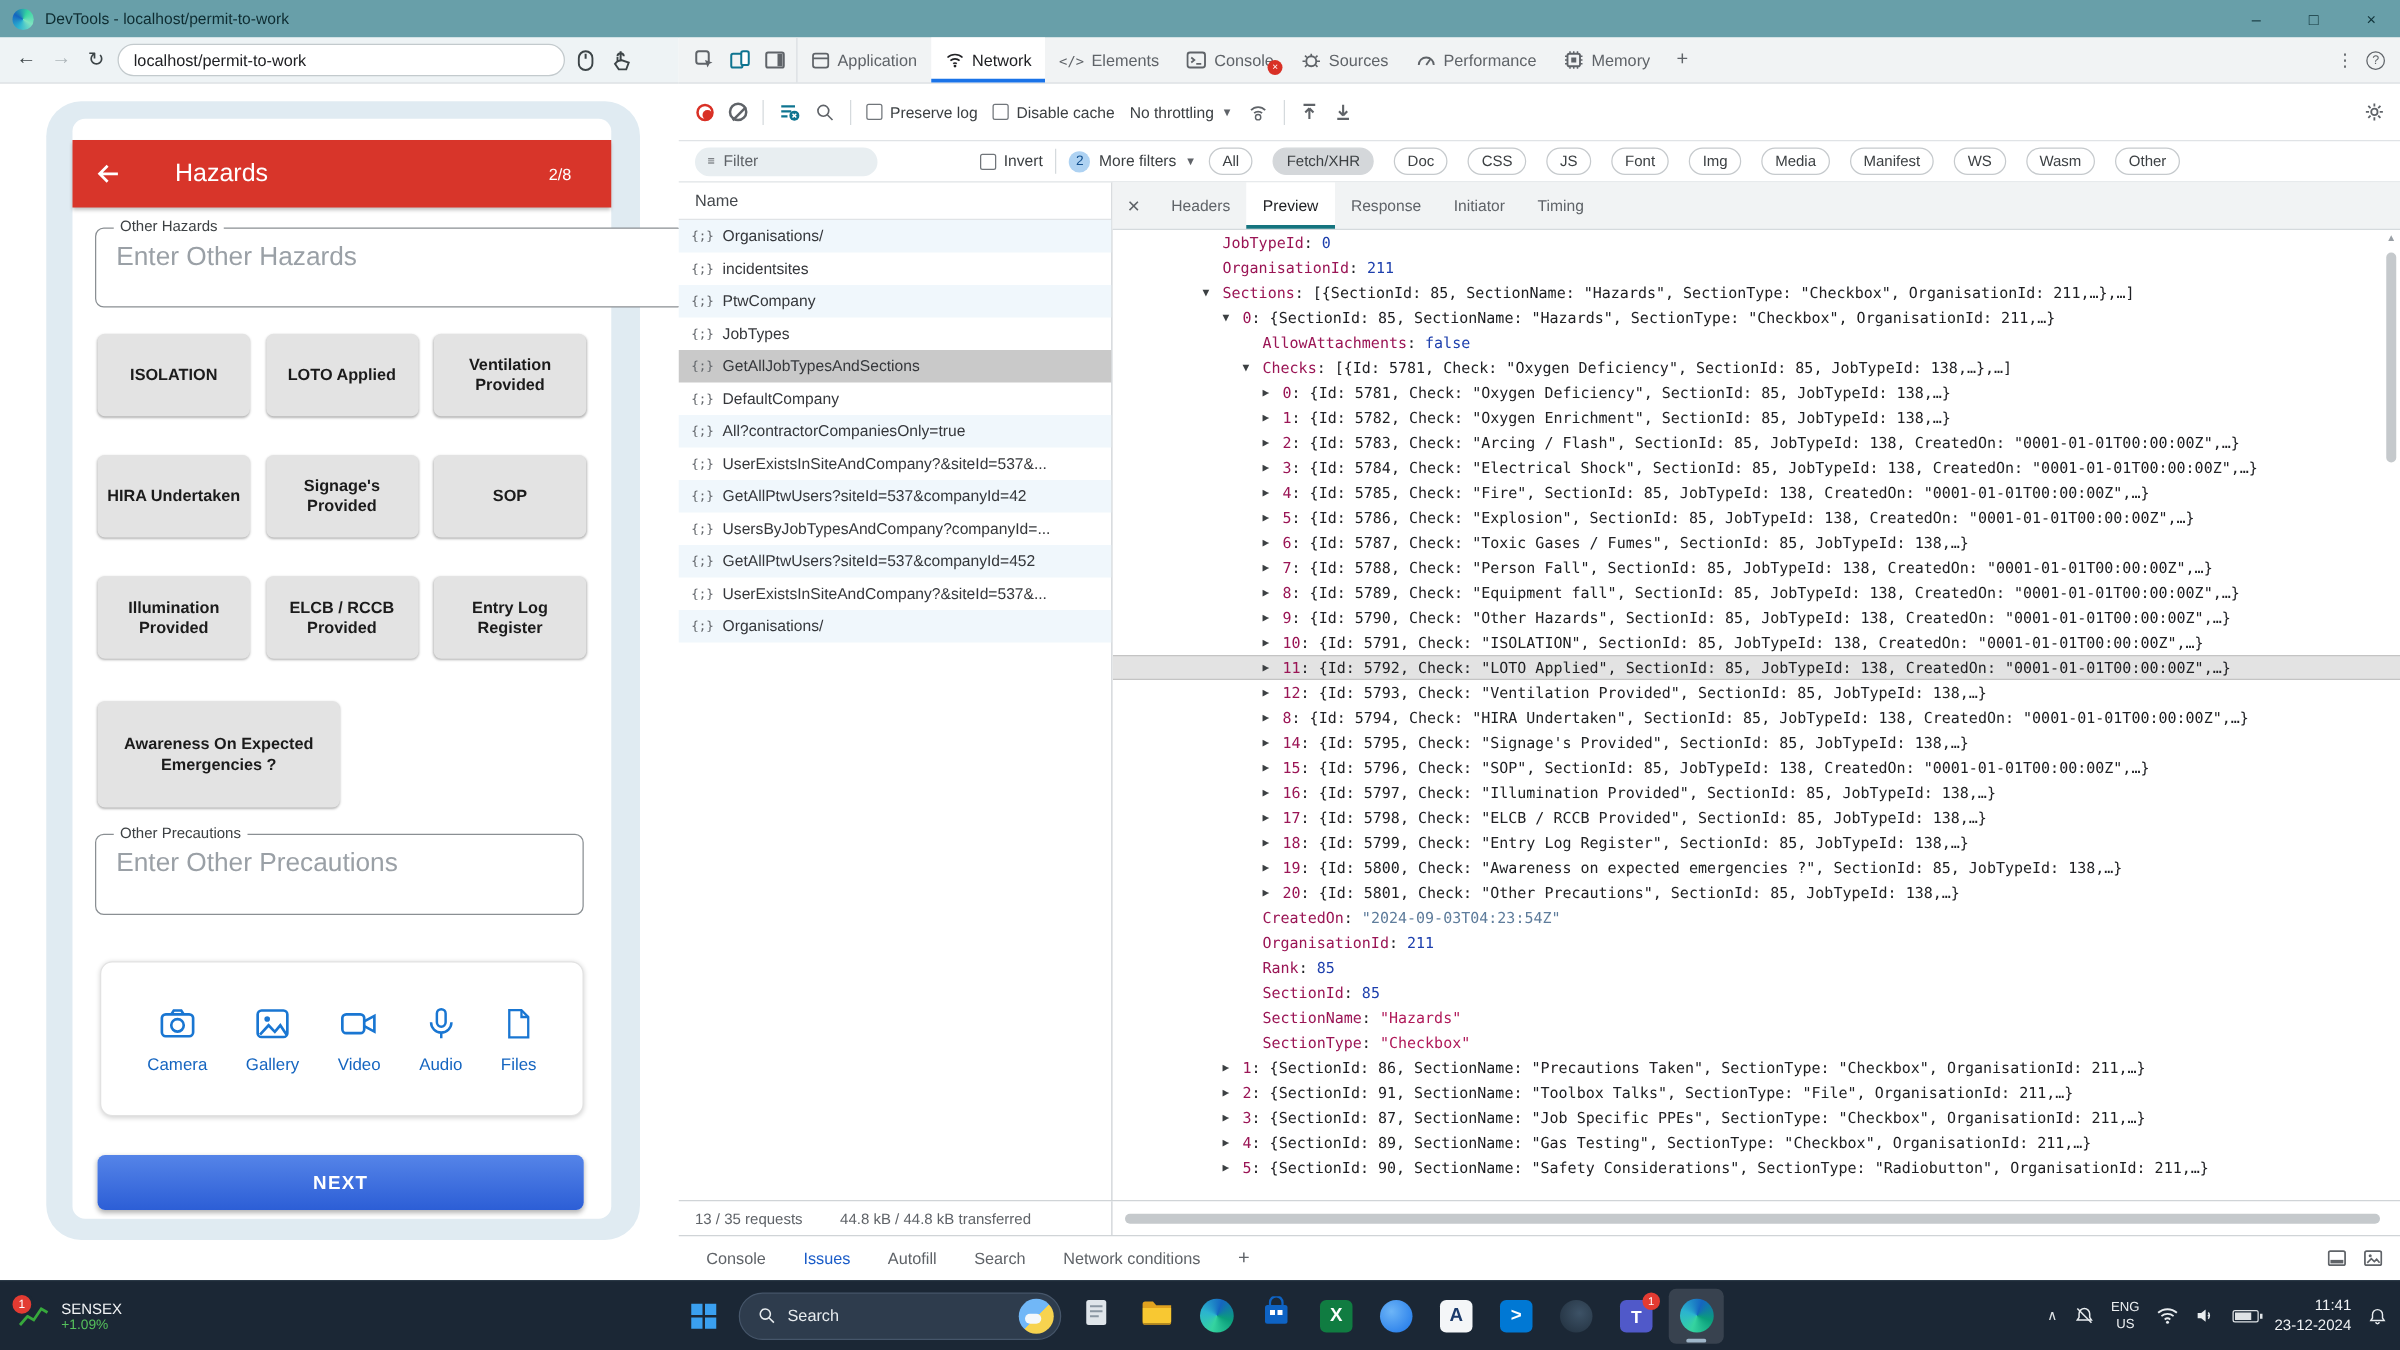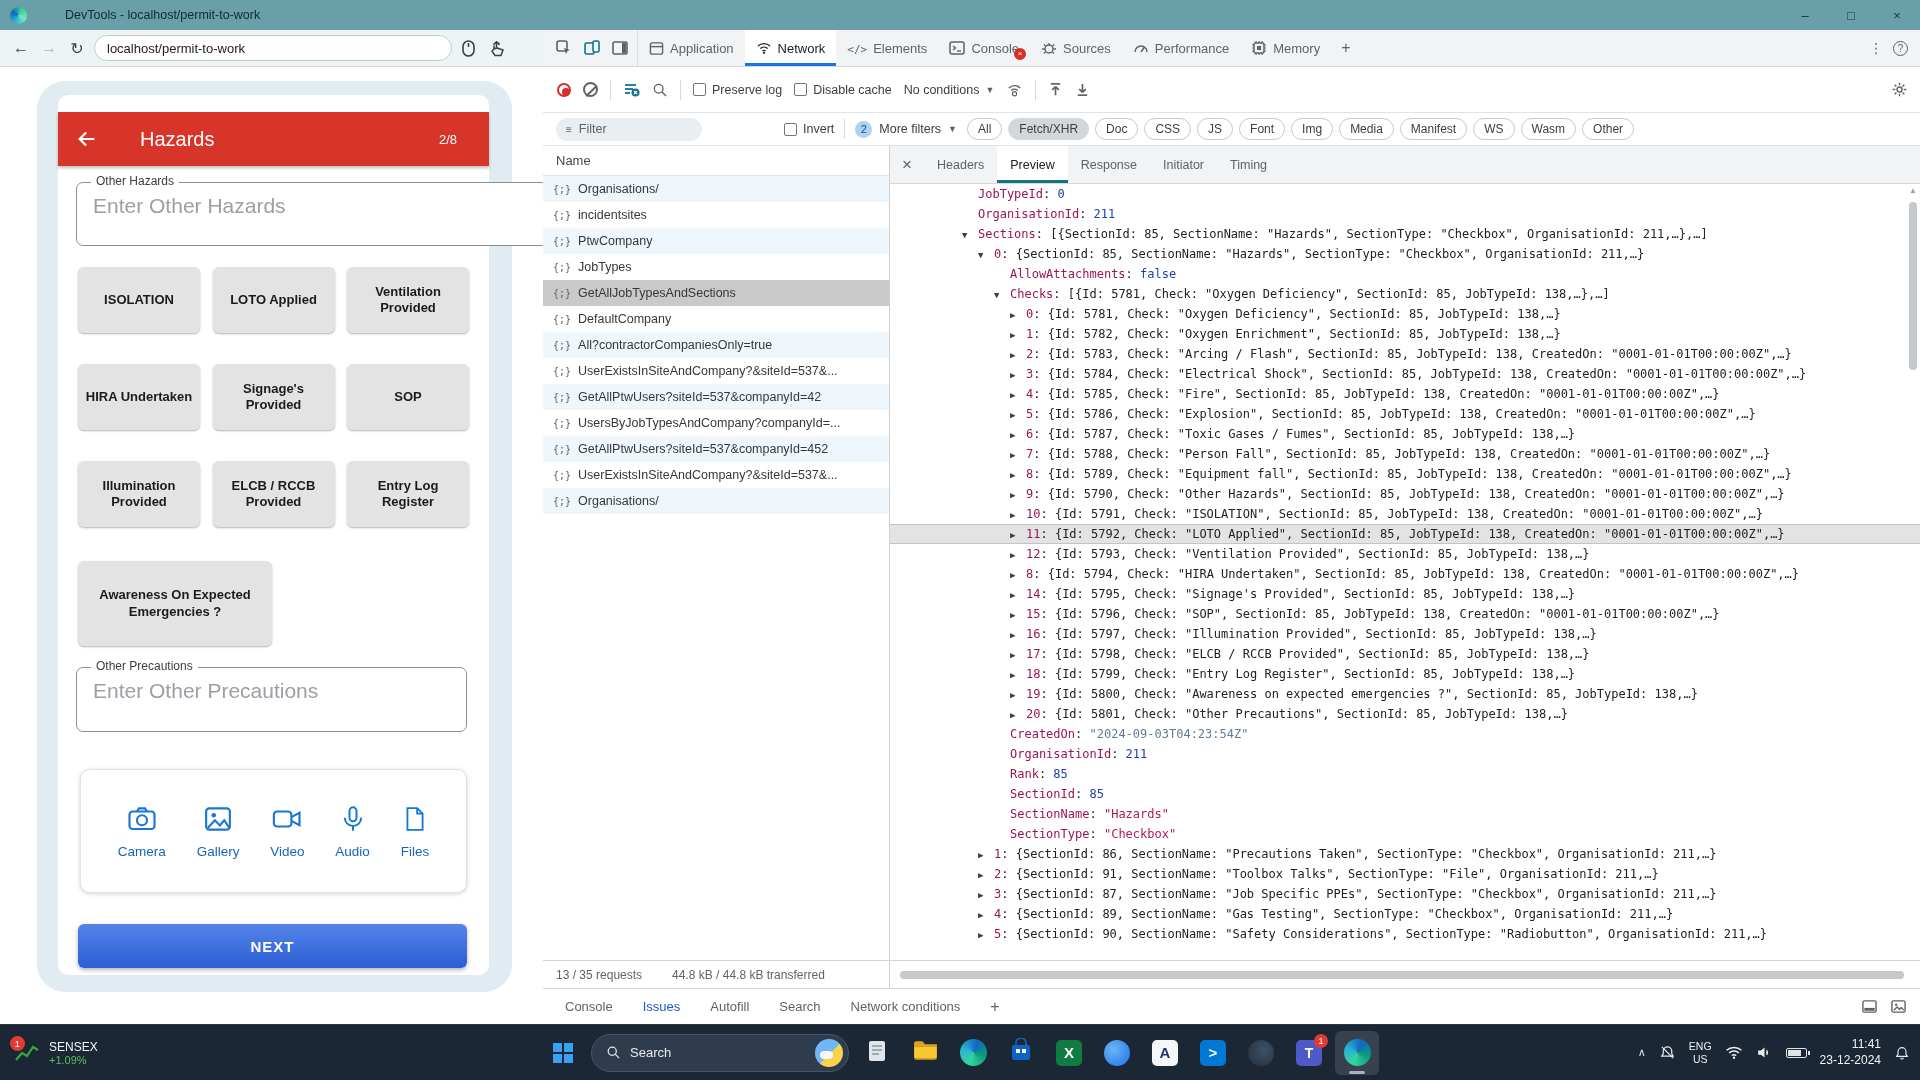--- a/index.html
+++ b/index.html
@@ -2,21 +2,21 @@
 <html><head>
 <meta charset="utf-8">
 <style>
   *{margin:0;padding:0;box-sizing:border-box;}
   html,body{width:1920px;height:1080px;overflow:hidden;background:#fff;
     font-family:"Liberation Sans",sans-serif;-webkit-font-smoothing:antialiased;}
   #screen{position:relative;width:1920px;height:1080px;background:#fff;}
 
   
   .titlebar{position:absolute;left:0;top:0;width:100%;height:30px;background:#689fa9;
-    display:flex;align-items:center;color:#0e2c31;font-size:12.5px;gap:29px;}
+    display:flex;align-items:center;color:#0e2c31;font-size:12.5px;}
   .edge-logo{width:17px;height:17px;border-radius:50%;margin:0 9px 0 10px;
     background:conic-gradient(from 210deg,#2bb3d0,#1565c0,#35d4a0,#7ee3c0,#2bb3d0);}
   .winctls{margin-left:auto;display:flex;height:100%;}
   .winctl{width:46px;height:100%;display:flex;align-items:center;justify-content:center;
     font-size:13px;color:#11343a;}
 
   .navrow{position:absolute;left:0;top:30px;width:100%;height:37px;display:flex;}
   .bnav{width:543px;background:#eef3f5;border-bottom:1px solid #d5dadd;display:flex;
     align-items:center;gap:4px;padding:0 6px 0 8px;}
   .navbtn{width:26px;text-align:center;font-size:16px;color:#3c4447;}
@@ -81,21 +81,21 @@
   .gearbtn{margin-left:auto;display:flex;}
 
   .filterrow{height:33px;border-bottom:1px solid #e0e3e6;display:flex;align-items:center;
     gap:10px;padding:0 10px 0 13px;flex:0 0 auto;}
   .fpill{width:146px;height:23px;background:#e8eef1;border-radius:12px;display:flex;align-items:center;
     gap:7px;padding:0 10px;color:#5f6368;font-size:12.5px;}
   .invert{display:flex;align-items:center;gap:6px;margin-left:72px;color:#3c4043;font-size:12.5px;}
   .morefilters{display:flex;align-items:center;gap:7px;color:#3c4043;font-size:12.5px;}
   .nbadge{width:17px;height:17px;border-radius:50%;background:#aed2f2;color:#114f8e;
     font-size:11px;line-height:17px;text-align:center;}
-  .chips{display:flex;align-items:center;gap:6px;}
+  .chips{display:flex;align-items:center;gap:16px;}
   .chip{height:22px;border:1px solid #c6cacd;border-radius:12px;background:#fff;color:#3c4043;
     font-size:12px;display:flex;align-items:center;padding:0 10px;white-space:nowrap;}
   .chip.sel{background:#d4d7da;border-color:#d4d7da;}
 
   .netmain{flex:1;display:flex;min-height:0;}
   .reqlist{width:347px;border-right:1px solid #cdd1d5;display:flex;flex-direction:column;}
   .rl-head{height:30px;line-height:30px;padding-left:13px;border-bottom:1px solid #e0e3e6;
     font-size:13px;color:#44484c;}
   .rrow{height:26px;display:flex;align-items:center;gap:7px;padding-left:10px;white-space:nowrap;
     overflow:hidden;font-size:12.5px;color:#35373b;}
@@ -422,21 +422,21 @@
       <span class="vsep"></span>
       <label class="ckrow">
         <span class="cb"></span>
           <span>Preserve log</span>
       </label>
       <label class="ckrow">
         <span class="cb"></span>
           <span>Disable cache</span>
       </label>
       <span class="thr">
-        <span>No conditions</span>
+        <span>No throttling</span>
         <span class="caret">▼</span>
       </span>
       <span class="mini">
           <svg width="17" height="17" viewBox="0 0 24 24">
             <path d="M4 10a11 11 0 0 1 16 0" fill="none" stroke="#5f6368" stroke-width="2"></path>
             <path d="M7.5 13.5a6.5 6.5 0 0 1 9 0" fill="none" stroke="#5f6368" stroke-width="2"></path>
             <circle cx="12" cy="18" r="3" fill="none" stroke="#5f6368" stroke-width="1.6"></circle>
           </svg>
         </span>
       <span class="vsep"></span>

